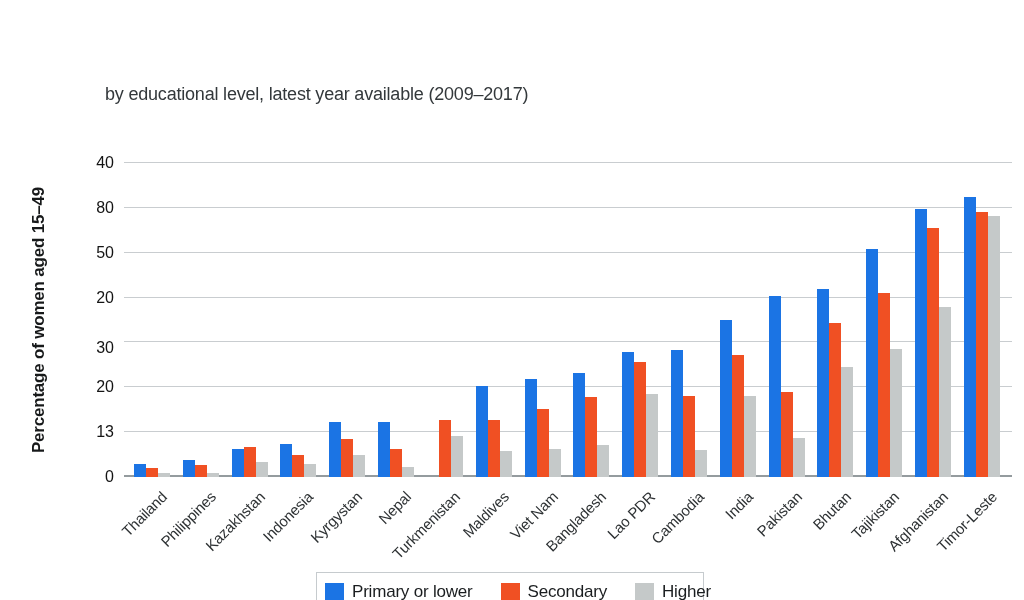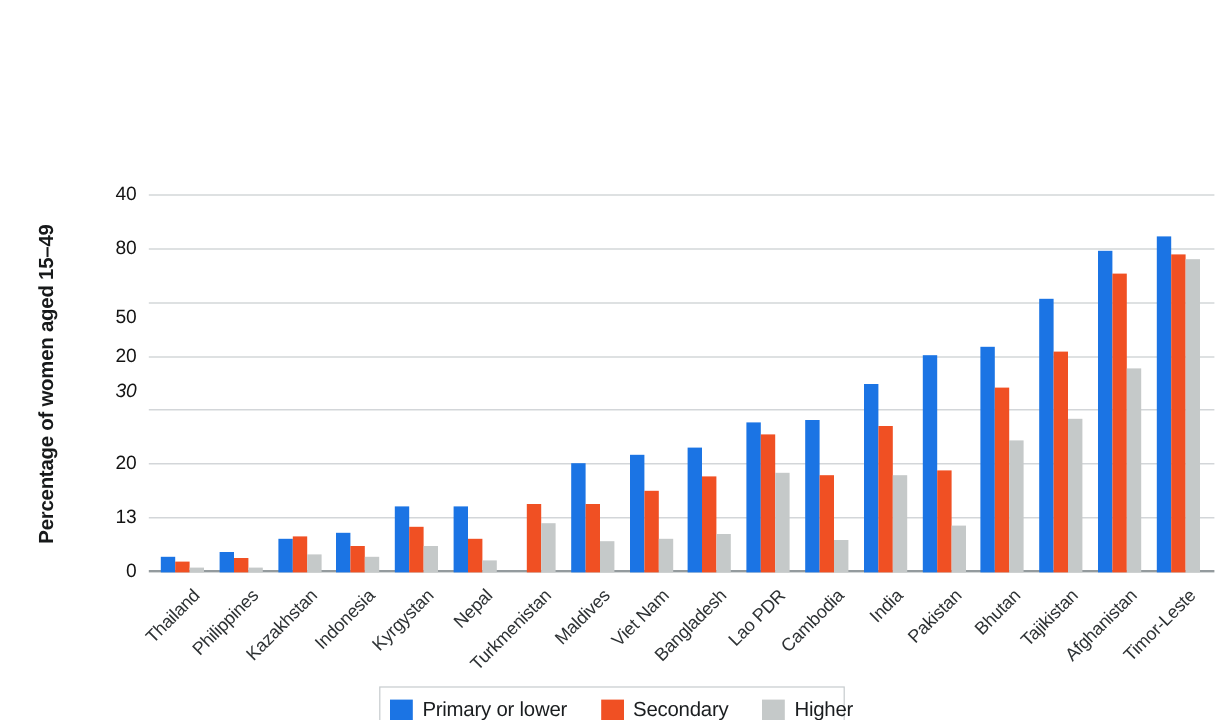--- a/index.html
+++ b/index.html
@@ -42,33 +42,34 @@
   .swatch { width:19px; height:19px; margin-right:8px; flex:0 0 auto; }
   .legend-label { font-size:17px; color:#1a1d1f; letter-spacing:-0.2px; white-space:nowrap; }
 </style>
 </head>
 <body>
 
 <div class="page">
 
 
   <div class="subtitle">
+    <div>by educational level, latest year available (2009–2017)</div>
   </div>
 
   <div class="ylabel">
     <span>Percentage of women aged 15–49</span>
   </div>
 
   <div class="yaxis">
       <div class="ytick" style="bottom: 0px;">0</div>
       <div class="ytick" style="bottom: 44.8571px;">13</div>
       <div class="ytick" style="bottom: 89.7143px;">20</div>
-      <div class="ytick" style="bottom: 150px; font-style: italic;">30</div>
+      <div class="ytick" style="bottom: 129px;">30</div>
       <div class="ytick" style="bottom: 179.429px;">20</div>
-      <div class="ytick" style="bottom: 212px;">50</div>
+      <div class="ytick" style="bottom: 224px;">50</div>
       <div class="ytick" style="bottom: 269.143px;">80</div>
       <div class="ytick" style="bottom: 314px;">40</div>
     </div>
 
   <div class="plot">
       <div class="gridline" style="bottom: 314px;"></div>
       <div class="gridline" style="bottom: 269.143px;"></div>
       <div class="gridline" style="bottom: 224.286px;"></div>
       <div class="gridline" style="bottom: 179.429px;"></div>
       <div class="gridline" style="bottom: 134.571px;"></div>

